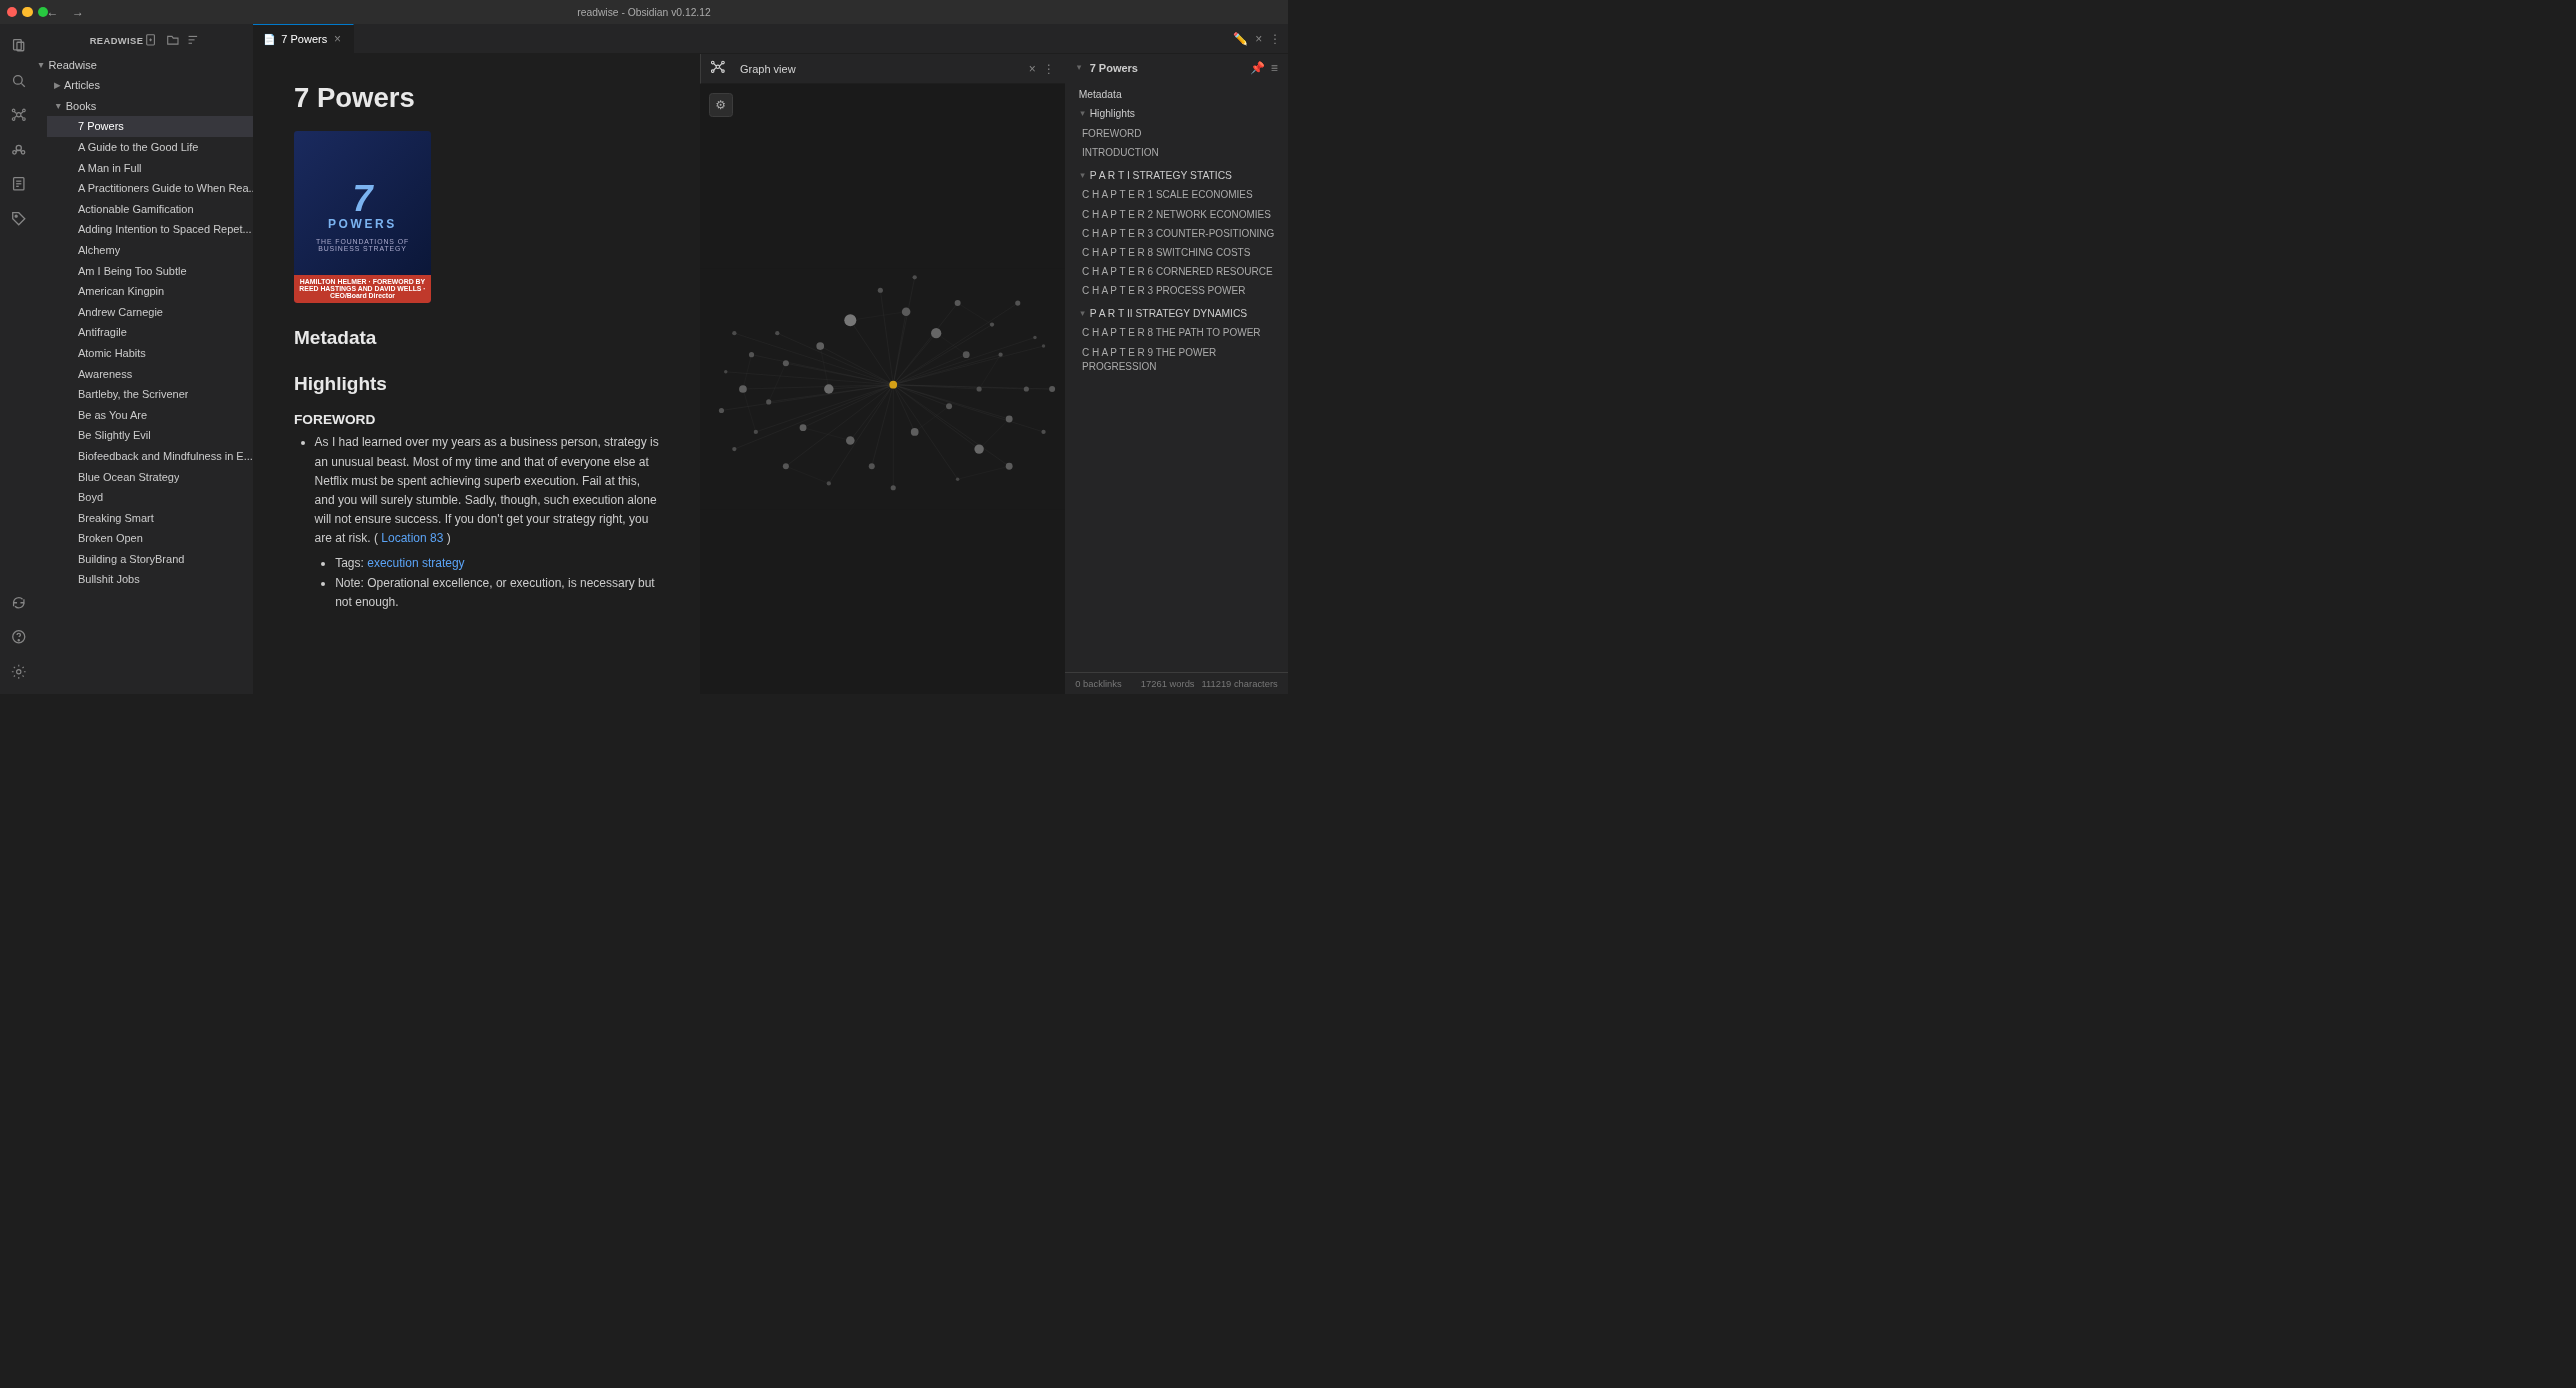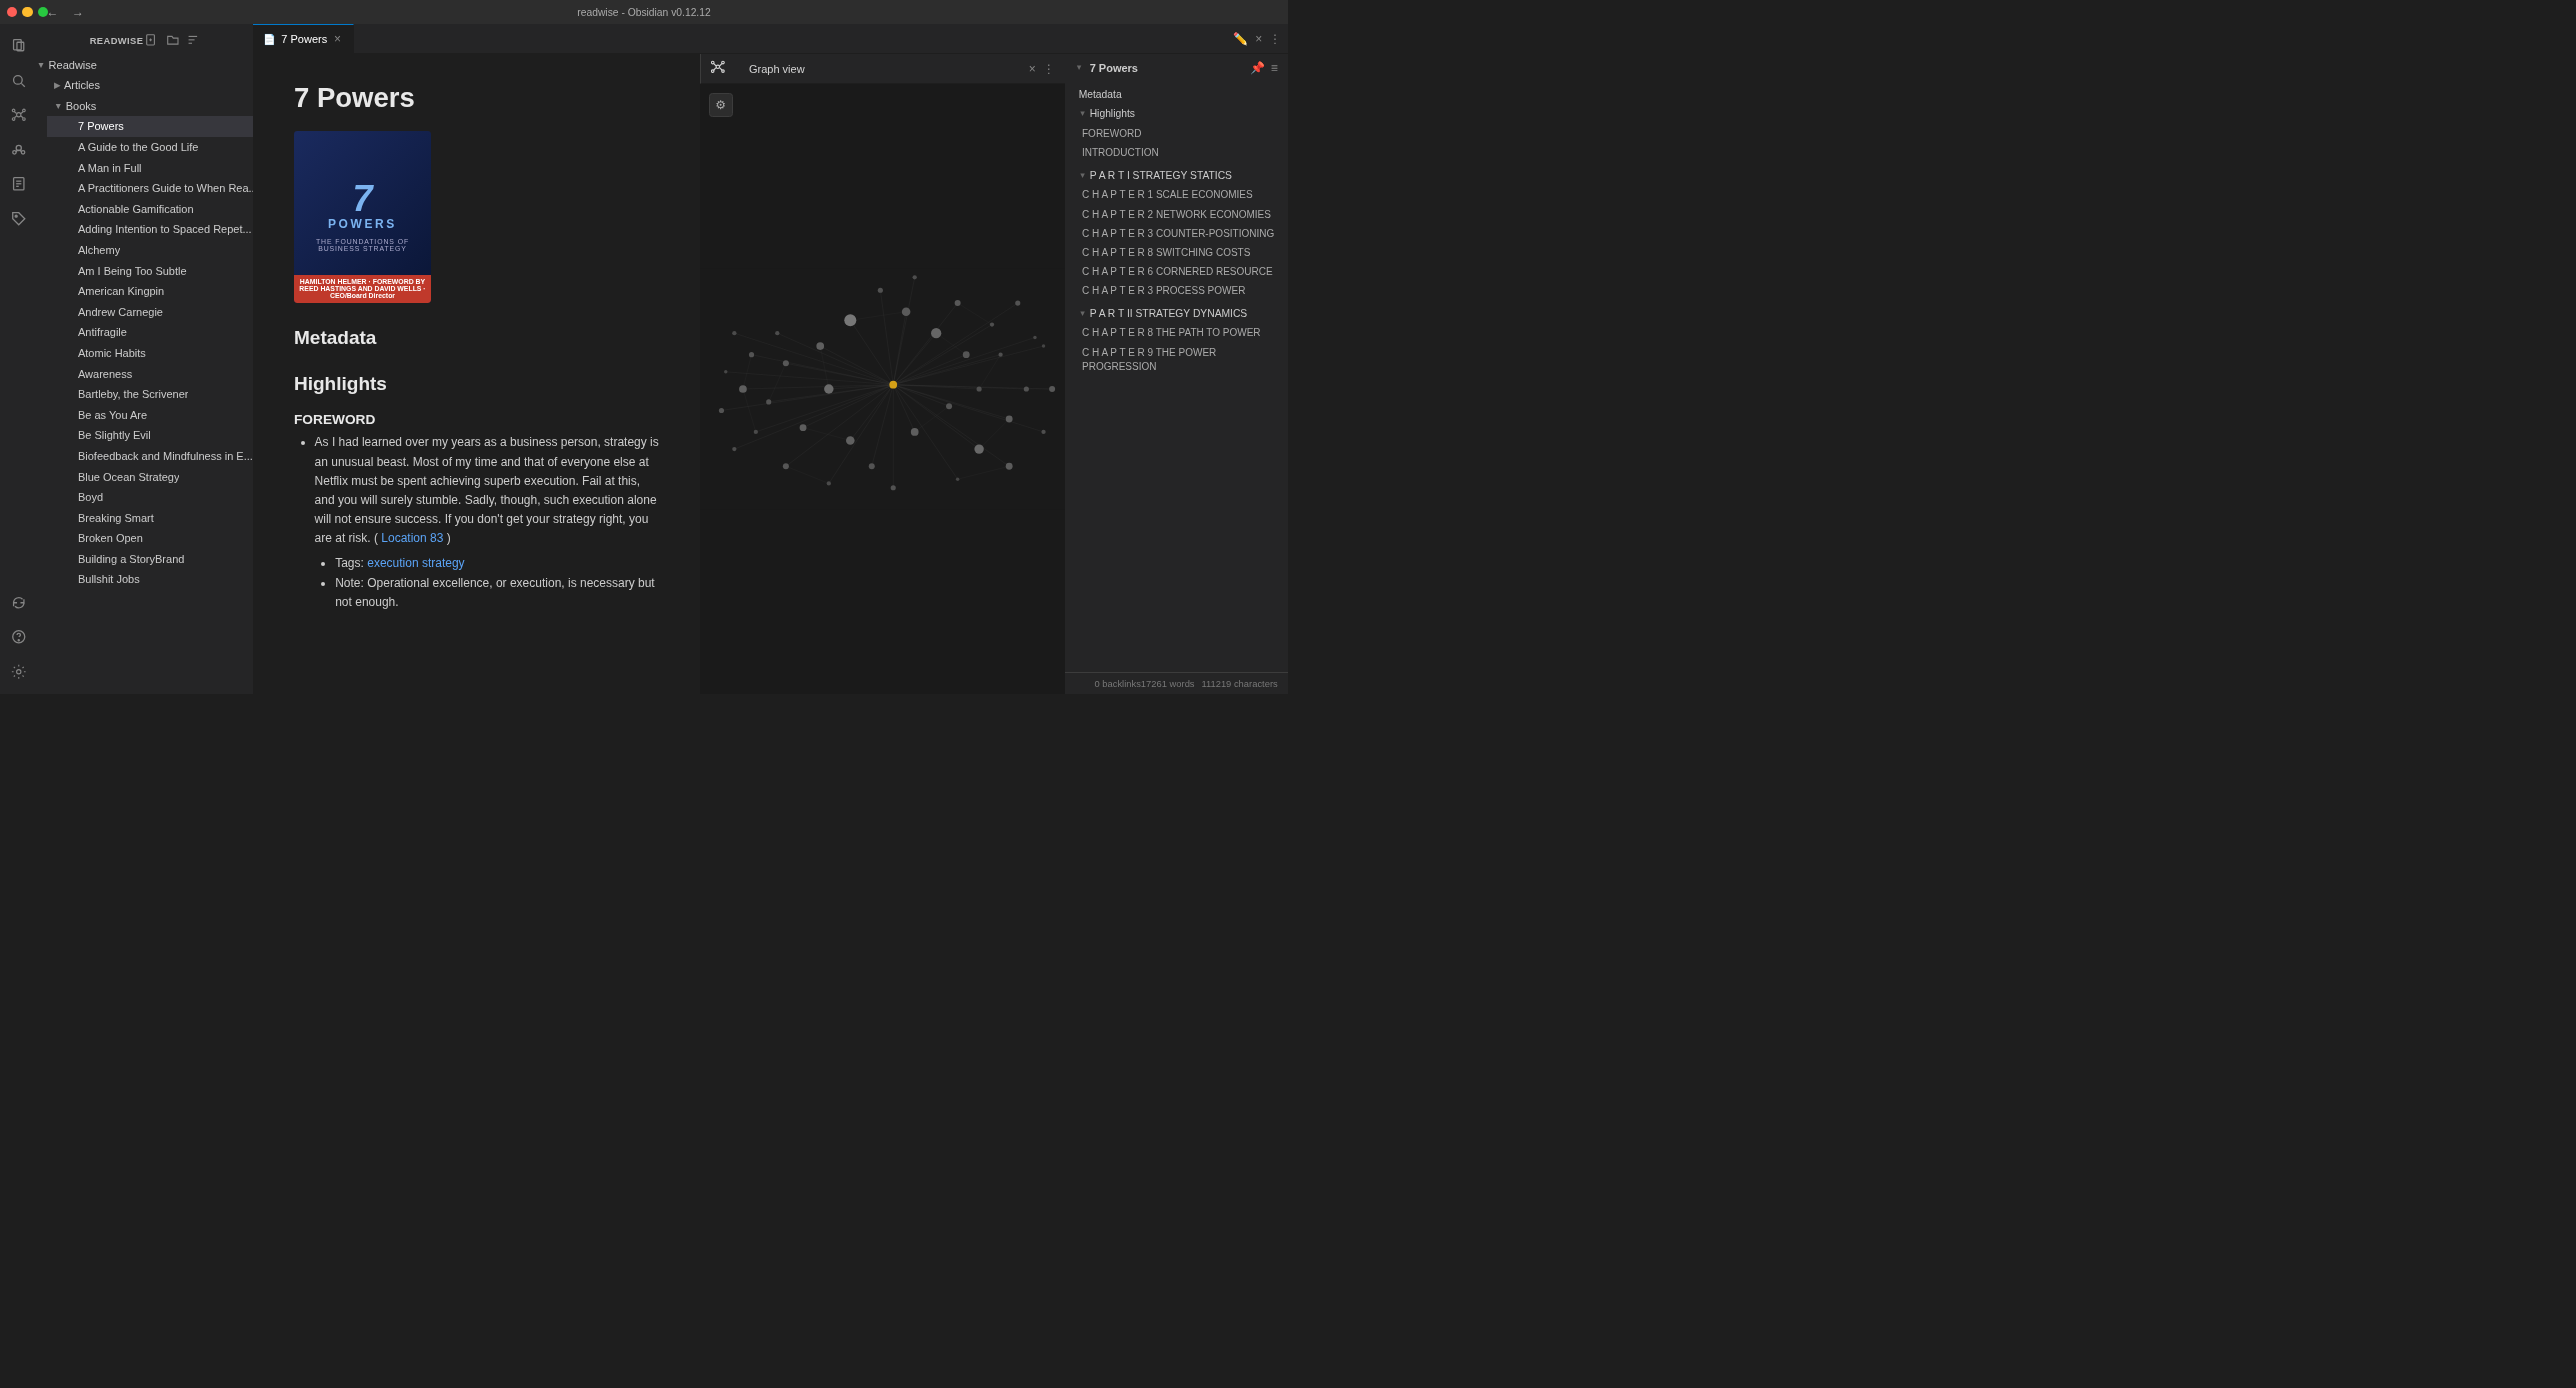--- a/index.html
+++ b/index.html
@@ -328,21 +328,21 @@
       overflow: hidden;
     }
     .graph-header {
       display: flex;
       align-items: center;
       padding: 0 10.3px;
       height: 30px;
       background: #252526;
       border-bottom: 0.9px solid #1e1e1e;
       border-left: 0.9px solid #3c3c3c;
-      gap: 24px;
+      gap: 15px;
     }
     .graph-icon { font-size: 12px; color: #d4d4d4; }
     .graph-title { color: #d4d4d4; font-size: 11px; }
     .graph-actions {
       margin-left: auto;
       display: flex;
       gap: 6.9px;
     }
     .graph-action-btn {
       background: none;
@@ -417,21 +417,21 @@
     .outline-arrow {
       margin-right: 3.4px;
       font-size: 7.7px;
       color: #666;
     }
     .outline-footer {
       padding: 5.2px 10.3px;
       border-top: 0.9px solid #3c3c3c;
       display: flex;
       align-items: center;
-      justify-content: flex-end;
+      justify-content: space-between;
       font-size: 9.4px;
       color: #777;
       flex-shrink: 0;
     }
     .outline-footer-icons {
       display: flex;
       gap: 6.9px;
     }
     
     .graph-svg {

